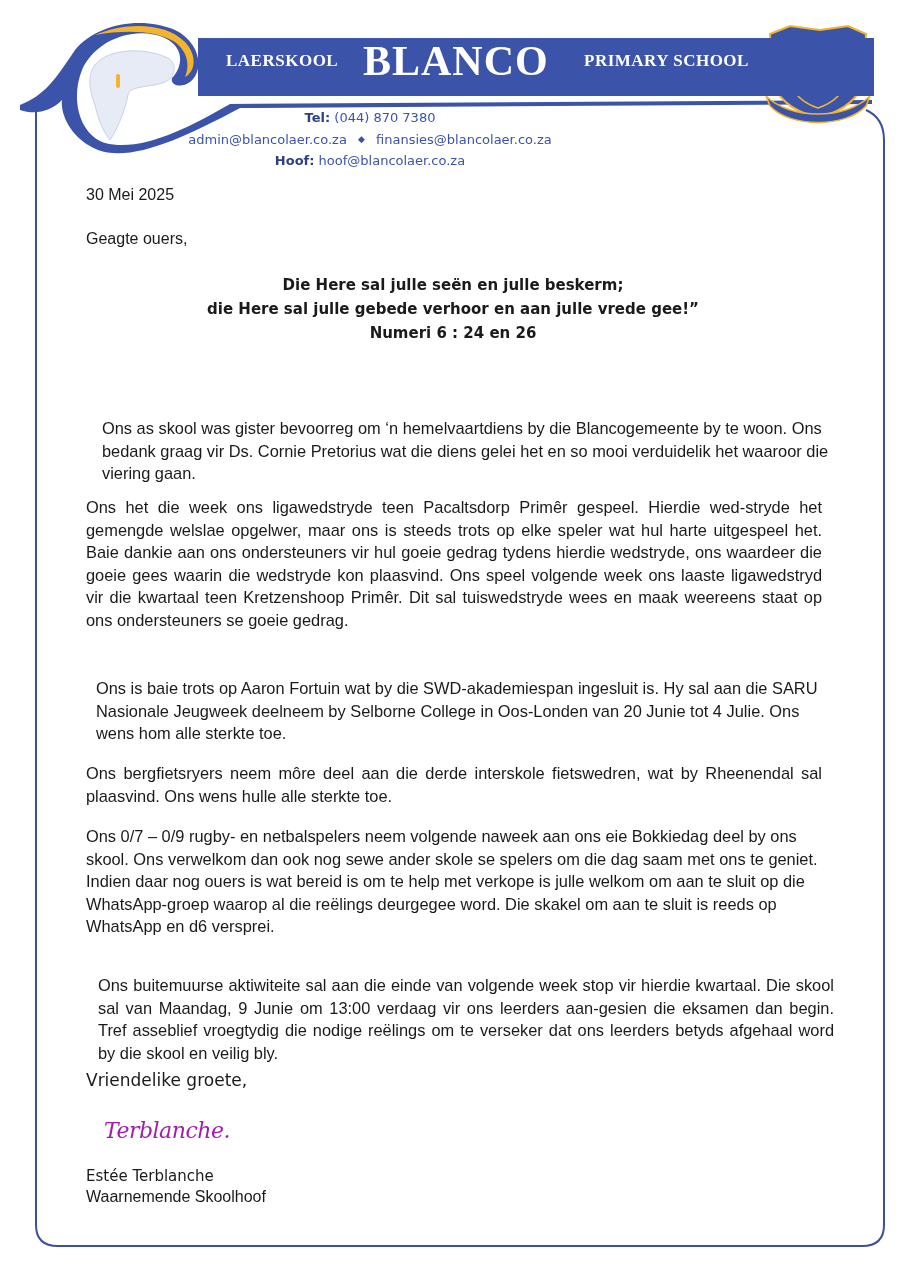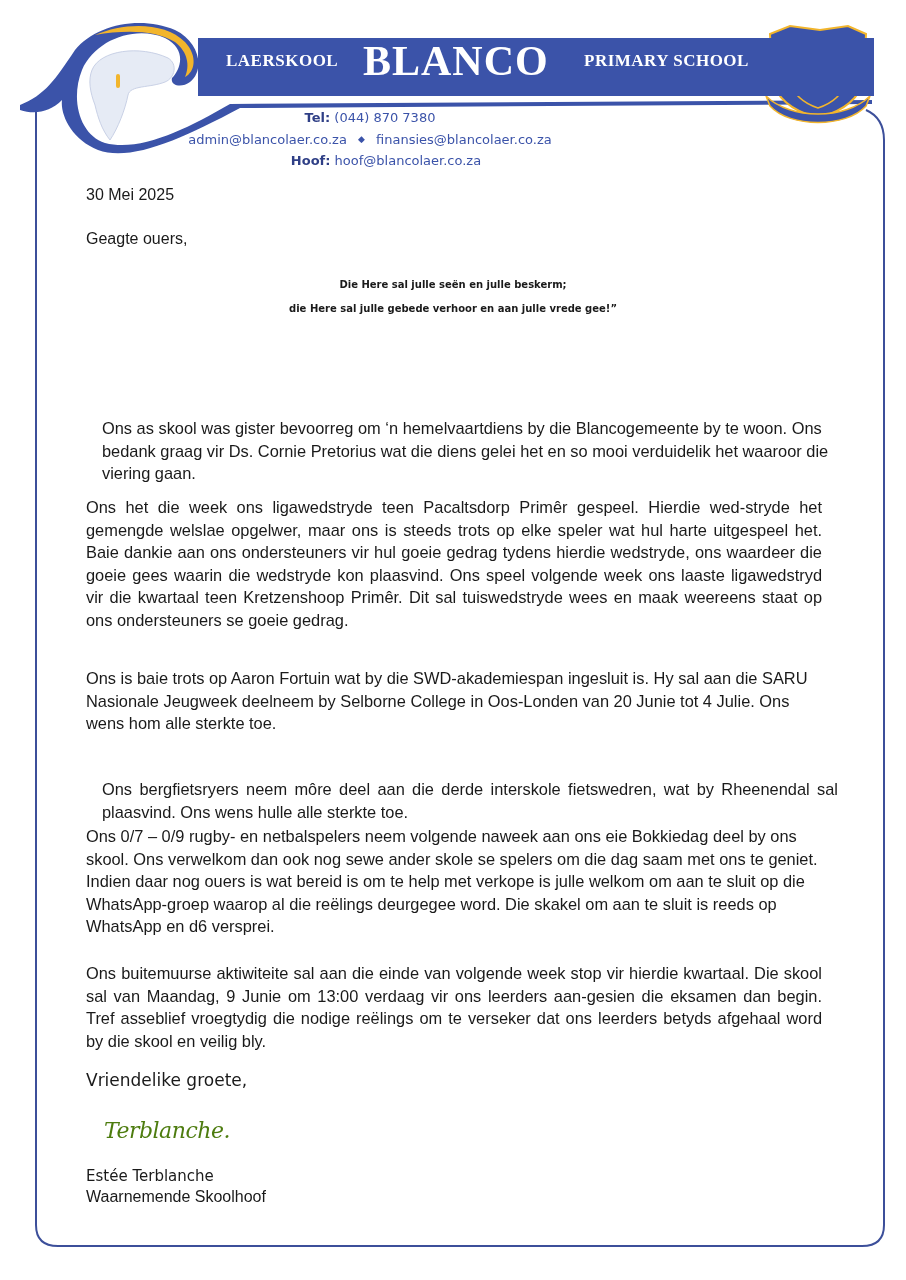--- a/index.html
+++ b/index.html
@@ -9,39 +9,39 @@
     .banner { position: absolute; left: 198px; top: 38px; width: 676px; height: 58px; background: #3b53a9; }
     .banner-text { position: absolute; top: 38px; height: 46px; display: flex; align-items: center; color: #ffffff; font-family: "Liberation Serif", serif; font-weight: bold; }
     .laerskool { left: 226px; font-size: 17px; letter-spacing: 0.5px; }
     .blanco { left: 363px; font-size: 42px; letter-spacing: 1px; }
     .primary { left: 584px; font-size: 17px; letter-spacing: 0.5px; }
 
     .contact { position: absolute; left: 0; width: 740px; text-align: center; font-family: "DejaVu Sans", sans-serif; font-size: 13px; color: #3b53a9; }
     .contact b { color: #2f3f86; }
     .contact-1 { top: 110px; }
     .contact-2 { top: 132px; }
-    .contact-3 { top: 153px; padding-left: 16px; }
+    .contact-3 { top: 153px; }
     .diamond { display: inline-block; margin: 0 7px; font-size: 9px; vertical-align: 2px; }
 
     .date { position: absolute; left: 86px; top: 186px; font-family: "Liberation Sans", sans-serif; font-size: 16px; }
     .greeting { position: absolute; left: 86px; top: 230px; font-family: "Liberation Sans", sans-serif; font-size: 16px; }
 
-    .verse { position: absolute; left: 0; width: 906px; top: 273px; text-align: center; font-family: "DejaVu Sans", sans-serif; font-weight: bold; font-size: 10px; line-height: 24px; color: #1a1a1a; }
+    .verse { position: absolute; left: 0; width: 906px; top: 273px; text-align: center; font-family: "DejaVu Sans", sans-serif; font-weight: bold; font-size: 15px; line-height: 24px; color: #1a1a1a; }
     .verse .line { display: block; }
 
     .body-text { position: absolute; left: 86px; width: 736px; font-family: "Liberation Sans", sans-serif; font-size: 16.4px; line-height: 22.5px; color: #1a1a1a; }
     .p1 { top: 401px; }
     .p2 { top: 496px; text-align: justify; }
     .p3 { top: 667px; }
     .p4 { top: 762px; text-align: justify; }
     .p5 { top: 825px; }
     .p6 { top: 962px; text-align: justify; }
 
     .closing { position: absolute; left: 86px; top: 1070px; font-family: "DejaVu Sans", sans-serif; font-size: 17px; }
-    .signature { position: absolute; left: 104px; top: 1118px; font-family: "DejaVu Serif", serif; font-style: italic; font-size: 22px; color: #4d7c0f; letter-spacing: -0.5px; }
+    .signature { position: absolute; left: 104px; top: 1118px; font-family: "DejaVu Serif", serif; font-style: italic; font-size: 22px; color: #a21caf; letter-spacing: -0.5px; }
     .signer-name { position: absolute; left: 86px; top: 1167px; font-family: "DejaVu Sans", sans-serif; font-size: 15px; }
     .signer-title { position: absolute; left: 86px; top: 1188px; font-family: "Liberation Sans", sans-serif; font-size: 16px; }
   </style>
 </head>
 <body>
 
 <svg class="frame" viewBox="0 0 906 1280" width="906" height="1280">
 
   <path d="M 36 105 L 36 1225 Q 36 1246 58 1246 L 862 1246 Q 884 1246 884 1225 L 884 140 Q 884 118 866 110" fill="none" stroke="#3c4f9a" stroke-width="2"></path>
 
@@ -85,25 +85,26 @@
   <b>Hoof:</b>
   <span>hoof@blancolaer.co.za</span>
 </div>
 
 <div class="date">30 Mei 2025</div>
 <div class="greeting">Geagte ouers,</div>
 
 <div class="verse">
   <span class="line">Die Here sal julle seën en julle beskerm;</span>
   <span class="line">die Here sal julle gebede verhoor en aan julle vrede gee!”</span>
+  <span class="line">Numeri 6 : 24 en 26</span>
 </div>
 
 <p class="body-text p1" style="margin:16px">Ons as skool was gister bevoorreg om ‘n hemelvaartdiens by die Blancogemeente by te woon. Ons bedank graag vir Ds. Cornie Pretorius wat die diens gelei het en so mooi verduidelik het waaroor die viering gaan.</p>
 <p class="body-text p2" style="margin:0">Ons het die week ons ligawedstryde teen Pacaltsdorp Primêr gespeel. Hierdie wed-stryde het gemengde welslae opgelwer, maar ons is steeds trots op elke speler wat hul harte uitgespeel het. Baie dankie aan ons ondersteuners vir hul goeie gedrag tydens hierdie wedstryde, ons waardeer die goeie gees waarin die wedstryde kon plaasvind. Ons speel volgende week ons laaste ligawedstryd vir die kwartaal teen Kretzenshoop Primêr. Dit sal tuiswedstryde wees en maak weereens staat op ons ondersteuners se goeie gedrag.</p>
-<p class="body-text p3" style="margin:0">Ons is baie trots op Aaron Fortuin wat by die SWD-akademiespan ingesluit is. Hy sal aan die SARU Nasionale Jeugweek deelneem by Selborne College in Oos-Londen van 20 Junie tot 4 Julie. Ons wens hom alle sterkte toe.</p>
-<p class="body-text p4" style="margin:16px">Ons bergfietsryers neem môre deel aan die derde interskole fietswedren, wat by Rheenendal sal plaasvind. Ons wens hulle  alle sterkte toe.</p>
+<p class="body-text p3" style="margin:10px">Ons is baie trots op Aaron Fortuin wat by die SWD-akademiespan ingesluit is. Hy sal aan die SARU Nasionale Jeugweek deelneem by Selborne College in Oos-Londen van 20 Junie tot 4 Julie. Ons wens hom alle sterkte toe.</p>
+<p class="body-text p4" style="margin:0">Ons bergfietsryers neem môre deel aan die derde interskole fietswedren, wat by Rheenendal sal plaasvind. Ons wens hulle  alle sterkte toe.</p>
 <p class="body-text p5" style="margin:0">Ons 0/7 – 0/9 rugby- en netbalspelers neem volgende naweek aan ons eie Bokkiedag deel by ons skool. Ons verwelkom dan ook nog sewe ander skole se spelers om die dag saam met ons te geniet. Indien daar nog ouers is wat bereid is om te help met verkope is julle welkom om aan te sluit op die WhatsApp-groep waarop al die reëlings deurgegee word. Die skakel om aan te sluit is reeds op WhatsApp en d6 versprei.</p>
-<p class="body-text p6" style="margin:0">Ons buitemuurse aktiwiteite sal aan die einde van volgende week stop vir hierdie kwartaal. Die skool sal van Maandag, 9 Junie om 13:00 verdaag vir ons leerders aan-gesien die eksamen dan begin. Tref asseblief vroegtydig die nodige reëlings om te verseker dat ons leerders betyds afgehaal word by die skool en veilig bly.</p>
+<p class="body-text p6" style="margin:12px">Ons buitemuurse aktiwiteite sal aan die einde van volgende week stop vir hierdie kwartaal. Die skool sal van Maandag, 9 Junie om 13:00 verdaag vir ons leerders aan-gesien die eksamen dan begin. Tref asseblief vroegtydig die nodige reëlings om te verseker dat ons leerders betyds afgehaal word by die skool en veilig bly.</p>
 
 <div class="closing">Vriendelike groete,</div>
 <div class="signature">Terblanche.</div>
 <div class="signer-name">Estée Terblanche</div>
 <div class="signer-title">Waarnemende Skoolhoof</div>
 
 </body></html>

